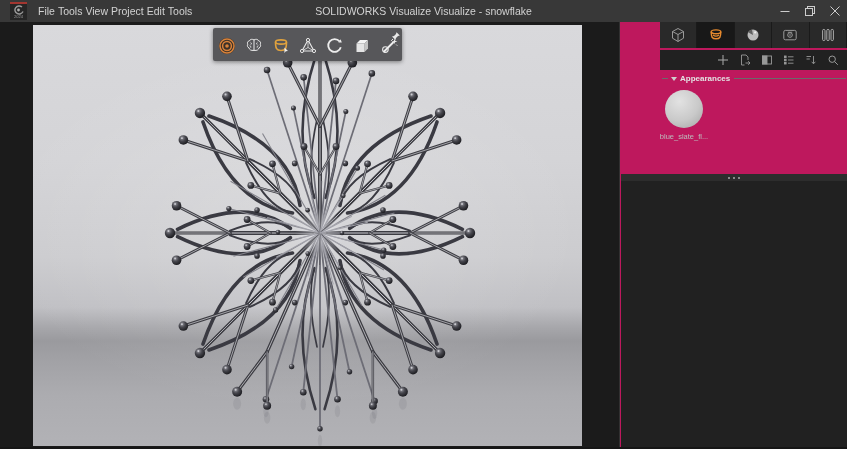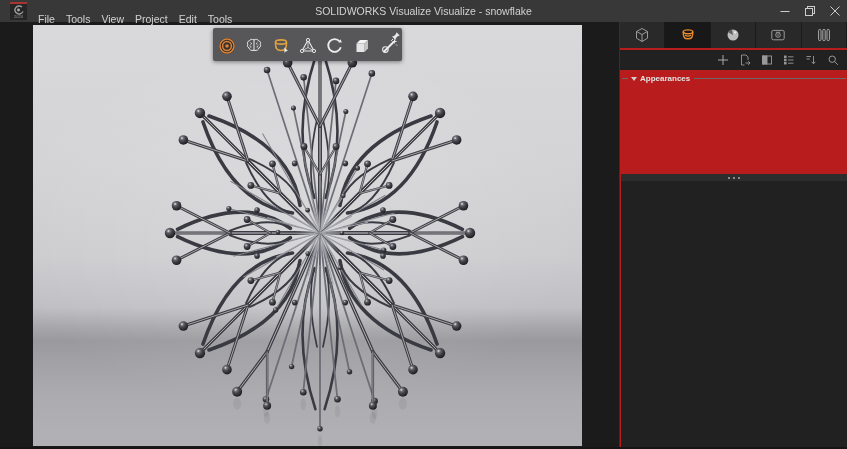--- a/index.html
+++ b/index.html
@@ -2,38 +2,38 @@
 <html><head>
 <meta charset="utf-8">
 <style>
   * { margin:0; padding:0; box-sizing:border-box; }
   html,body { width:847px; height:449px; overflow:hidden; background:#1b1b1b; font-family:"Liberation Sans",sans-serif; }
   .titlebar { position:absolute; left:0; top:0; width:847px; height:22px; background:#383838; z-index:5; }
   .app-icon { position:absolute; left:10px; top:2px; width:17px; height:18px; background:#262626; }
   .app-icon .redbar { position:absolute; left:0; top:0; width:100%; height:2px; background:#a33630; }
   .app-icon svg { position:absolute; left:2px; top:3px; }
   .app-icon .yr { position:absolute; left:0; bottom:1px; width:100%; text-align:center; font-size:4px; color:#9a9a9a; }
-  .menus { position:absolute; left:38px; top:8px; height:22px; display:flex; gap:11px; align-items:center; }
+  .menus { position:absolute; left:38px; top:0; height:22px; display:flex; gap:3px; align-items:center; }
   .menus span { font-size:10.5px; color:#d2d2d2; }
   .wtitle { position:absolute; left:0; right:0; top:0; height:22px; text-align:center; line-height:22px; font-size:10.5px; color:#d2d2d2; pointer-events:none; }
   .winbtns { position:absolute; right:0; top:0; height:22px; display:flex; }
   .winbtn { width:25px; height:22px; display:flex; align-items:center; justify-content:center; }
   
   .canvas { position:absolute; left:0; top:22px; width:619px; height:427px; background:#1b1b1b; }
   .viewport { position:absolute; left:33px; top:3px; width:549px; height:421px;
     background:
       radial-gradient(ellipse 420px 260px at 47% 48%, rgba(255,255,255,0.18), rgba(255,255,255,0) 70%),
       linear-gradient(180deg,#d9d9dc 0%,#d4d4d7 32%,#cccccf 55%,#c0c0c4 67%,#a6a6aa 72%,#9a9a9e 75%,#a2a2a6 80%,#acacb0 88%,#b2b2b6 100%);
   }
   .viewport svg.scene { position:absolute; left:0; top:0; }
   .float-toolbar { position:absolute; left:180px; top:3px; width:189px; height:33px; background:#57575a; border-radius:2px; box-shadow:0 1px 4px rgba(0,0,0,0.45); display:flex; align-items:center; justify-content:center; gap:4px; padding-top:3px; }
   .ftb-btn { width:23px; height:24px; display:flex; align-items:center; justify-content:center; }
   .pin { position:absolute; right:1px; top:0px; }
   
-  .rpanel { position:absolute; left:619px; top:22px; width:228px; height:427px; background:#b91c1c; border-left:1px solid #313131; }
+  .rpanel { position:absolute; left:619px; top:22px; width:228px; height:427px; background:#be185d; border-left:1px solid #313131;padding-left:40px; }
   .tabs { display:flex; height:26px; background:#1d1d1d; }
   .tab { flex:1; display:flex; align-items:center; justify-content:center; background:#292929; border-right:1px solid #1a1a1a; }
   .tab.active { background:#181818; }
   .ptoolbar { height:20px; display:flex; justify-content:flex-end; align-items:center; gap:9px; padding-right:8px; background:#212121; margin-top:2px; }
   .ptb-btn { width:13px; height:13px; display:flex; align-items:center; justify-content:center; }
   .sect { display:flex; align-items:center; height:11px; margin-top:3px; }
   .sect .ln { height:1px; background:#6a6a6a; }
   .sect .ln.l { width:6px; margin-left:2px; }
   .sect .ln.r { flex:1; margin-right:1px; }
   .sect .tri { width:0; height:0; border-left:3px solid transparent; border-right:3px solid transparent; border-top:4px solid #cfcfcf; margin:0 3px; }
@@ -592,20 +592,24 @@
       </svg>
     </div>
   </div>
   <div class="sect">
     <div class="ln l"></div>
       <div class="tri"></div>
     <div class="lbl">Appearances</div>
     <div class="ln r"></div>
   </div>
   <div class="thumbs">
+    <div class="thumb">
+      <div class="sphere light"></div>
+      <div class="tlabel">blue_slate_fl...</div>
+    </div>
   </div>
   <div class="splitter">
       <i></i>
       <i></i>
       <i></i>
     </div>
   <div class="lowerpane"></div>
 </div>
 <div class="botline"></div>
 

